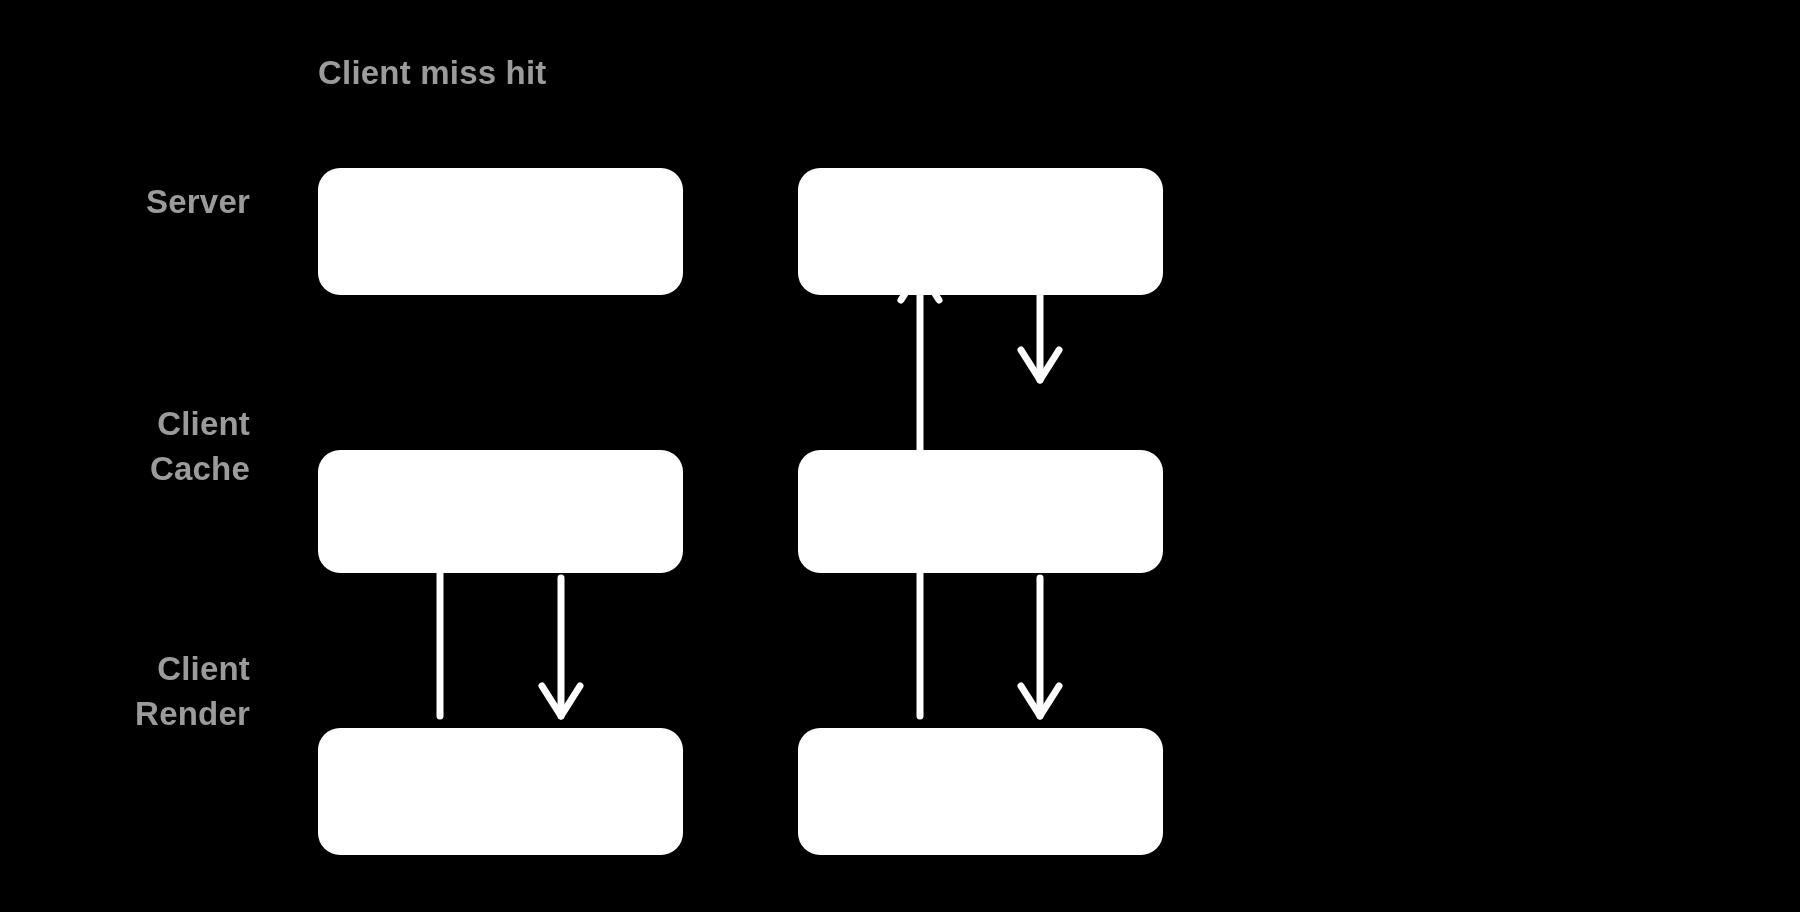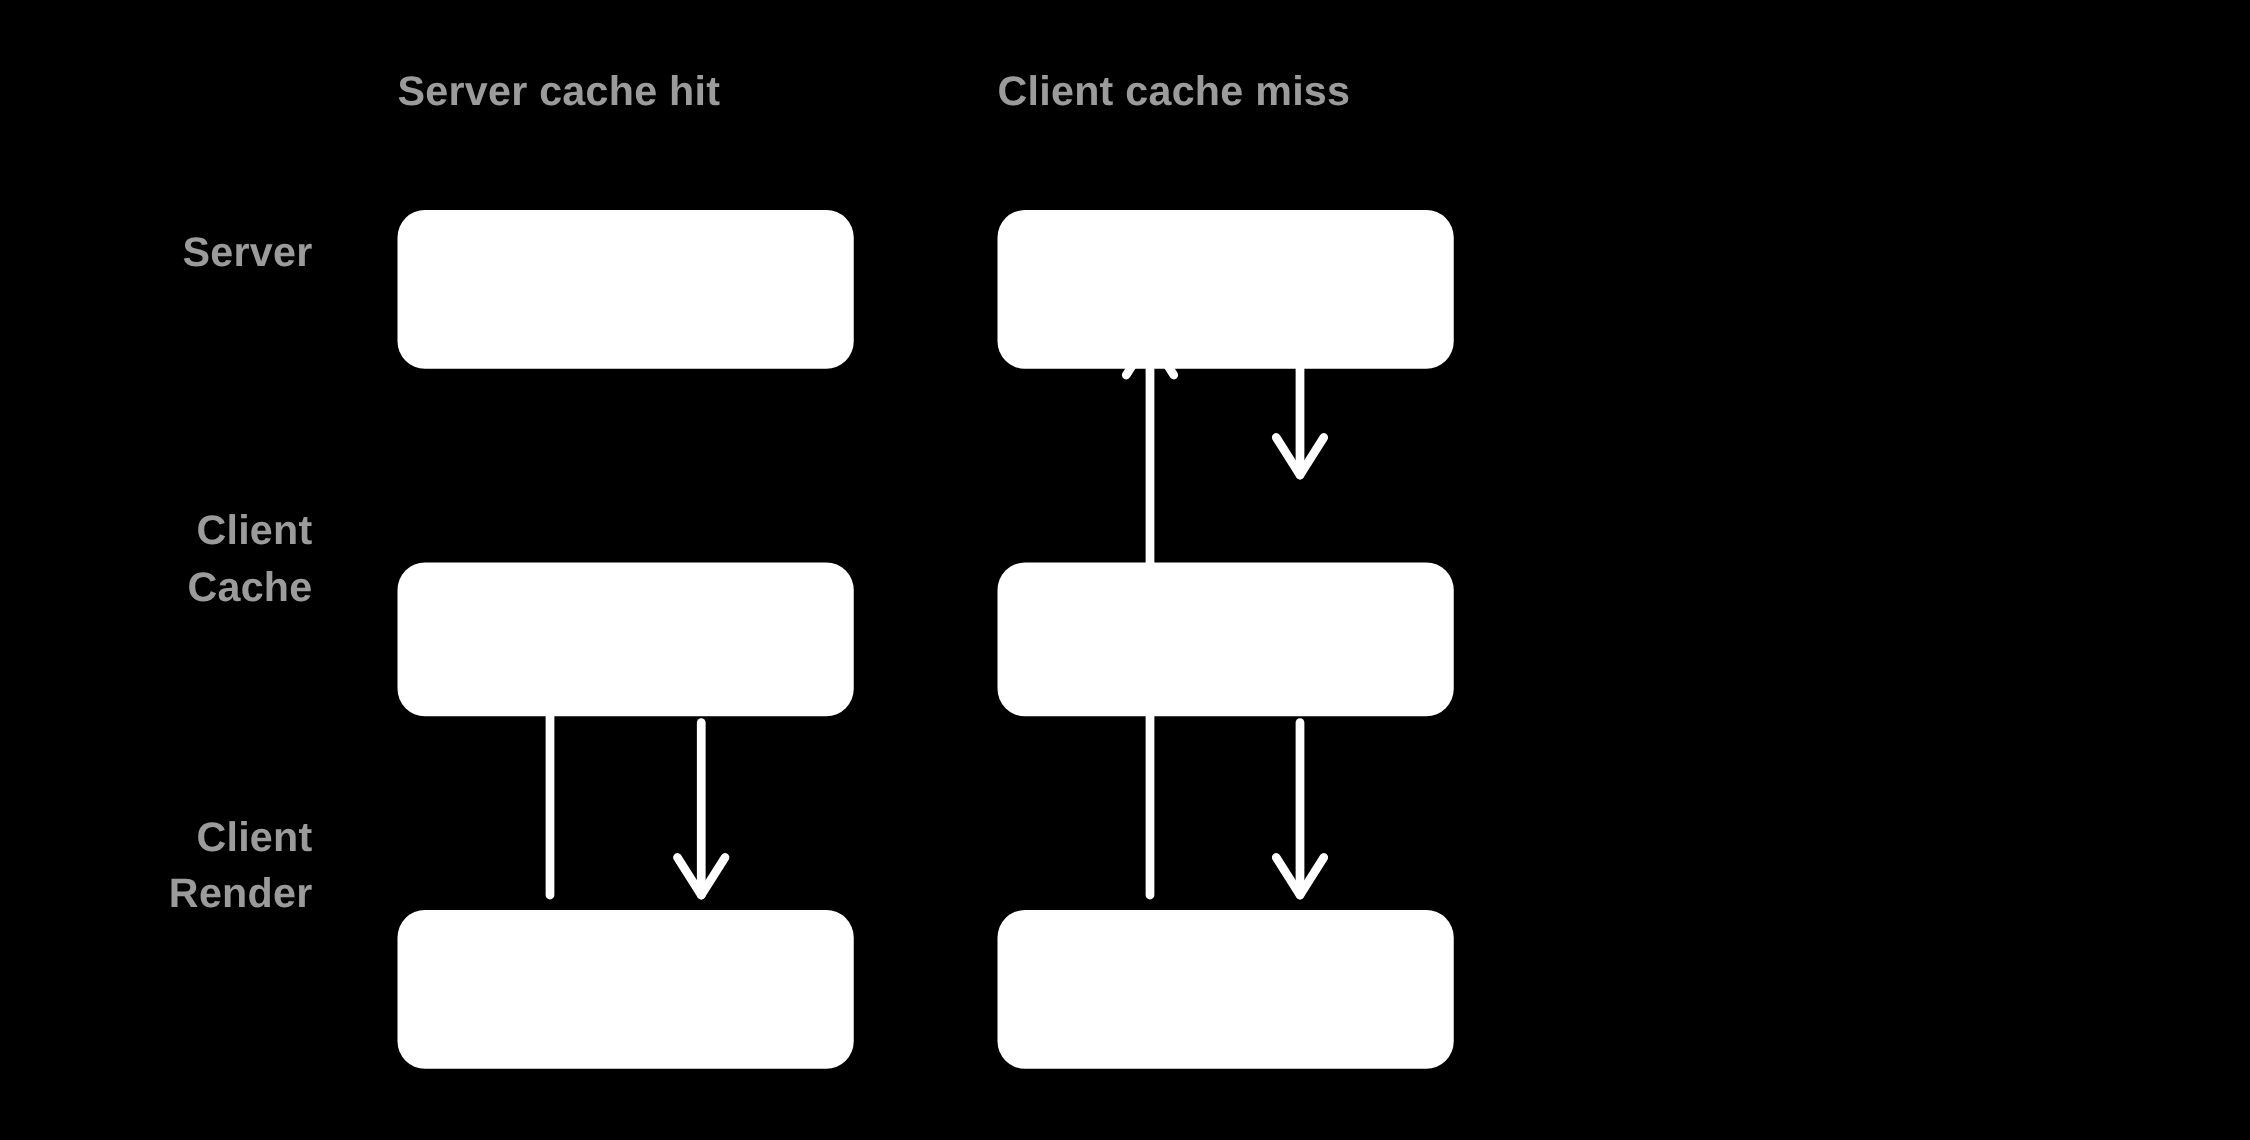--- a/index.html
+++ b/index.html
@@ -80,22 +80,21 @@
         <polyline points="901,300 920,270 939,300" fill="none" stroke="#ffffff" stroke-width="7" stroke-linecap="round" stroke-linejoin="round"></polyline>
       </g>
     </svg>
 
   <div class="row-label r0">Server</div>
   <div class="row-label r1">Client
 Cache</div>
   <div class="row-label r2">Client
 Render</div>
 
-  <div class="col-header c0">Server cache hit</div>
-  <div class="col-header c1">Client cache miss</div>
+  <div class="col-header c0">Client miss hit</div>
 
   <div id="nodes">
       <div class="node-box" style="left: 318px; top: 168px; width: 365px; height: 127px; background: rgb(255, 255, 255);"></div>
       <div class="node-box" style="left: 318px; top: 450px; width: 365px; height: 123px; background: rgb(255, 255, 255);"></div>
       <div class="node-box" style="left: 318px; top: 728px; width: 365px; height: 127px; background: rgb(255, 255, 255);"></div>
       <div class="node-box" style="left: 798px; top: 168px; width: 365px; height: 127px; background: rgb(255, 255, 255);"></div>
       <div class="node-box" style="left: 798px; top: 450px; width: 365px; height: 123px; background: rgb(255, 255, 255);"></div>
       <div class="node-box" style="left: 798px; top: 728px; width: 365px; height: 127px; background: rgb(255, 255, 255);"></div>
     </div>
 

